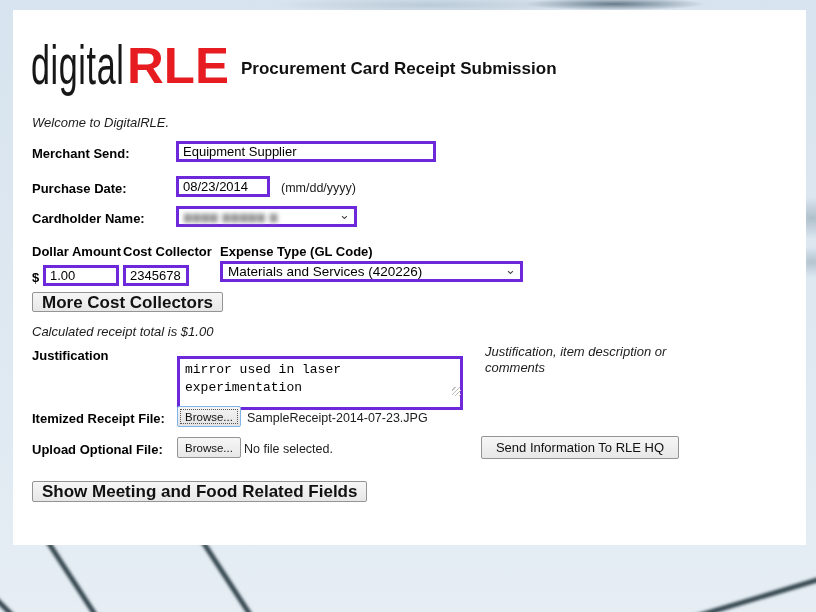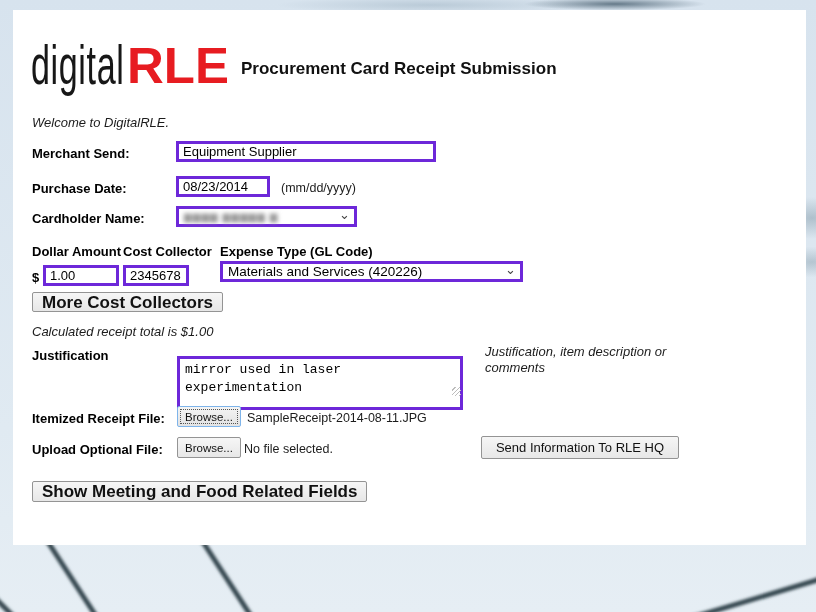--- a/index.html
+++ b/index.html
@@ -121,21 +121,21 @@
   <div class="abs txt italic" style="left:19px;top:314px;">Calculated receipt total is $1.00</div>
 
   <div class="abs lbl" style="left:19px;top:338px;">Justification</div>
   <textarea class="abs box" style="left: 164px; top: 334px; width: 286px; height: 54px; margin-top: 12px;">mirror used in laser
 experimentation</textarea>
   <div class="resize-handle" style="left:439px;top:377px;"></div>
   <div class="abs txt italic note" style="left:472px;top:334px;">Justification, item description or comments</div>
 
   <div class="abs lbl" style="left:19px;top:401px;">Itemized Receipt File:</div>
   <button class="abs winbtn browse focused" style="left:164px;top:396px;">Browse...</button>
-  <div class="abs txt" style="left:234px;top:401px;font-size:12.5px;">SampleReceipt-2014-08-11.JPG</div>
+  <div class="abs txt" style="left:234px;top:401px;font-size:12.5px;">SampleReceipt-2014-07-23.JPG</div>
 
   <div class="abs lbl" style="left:19px;top:432px;">Upload Optional File:</div>
   <button class="abs winbtn browse" style="left:164px;top:427px;">Browse...</button>
   <div class="abs txt" style="left:231px;top:432px;font-size:12.5px;">No file selected.</div>
 
   <button class="abs winbtn small" style="left:19px;top:471px;height:21px;">Show Meeting and Food Related Fields</button>
 
   <button class="abs winbtn big" style="left:468px;top:426px;width:198px;">Send Information To RLE HQ</button>
 
 </div>

